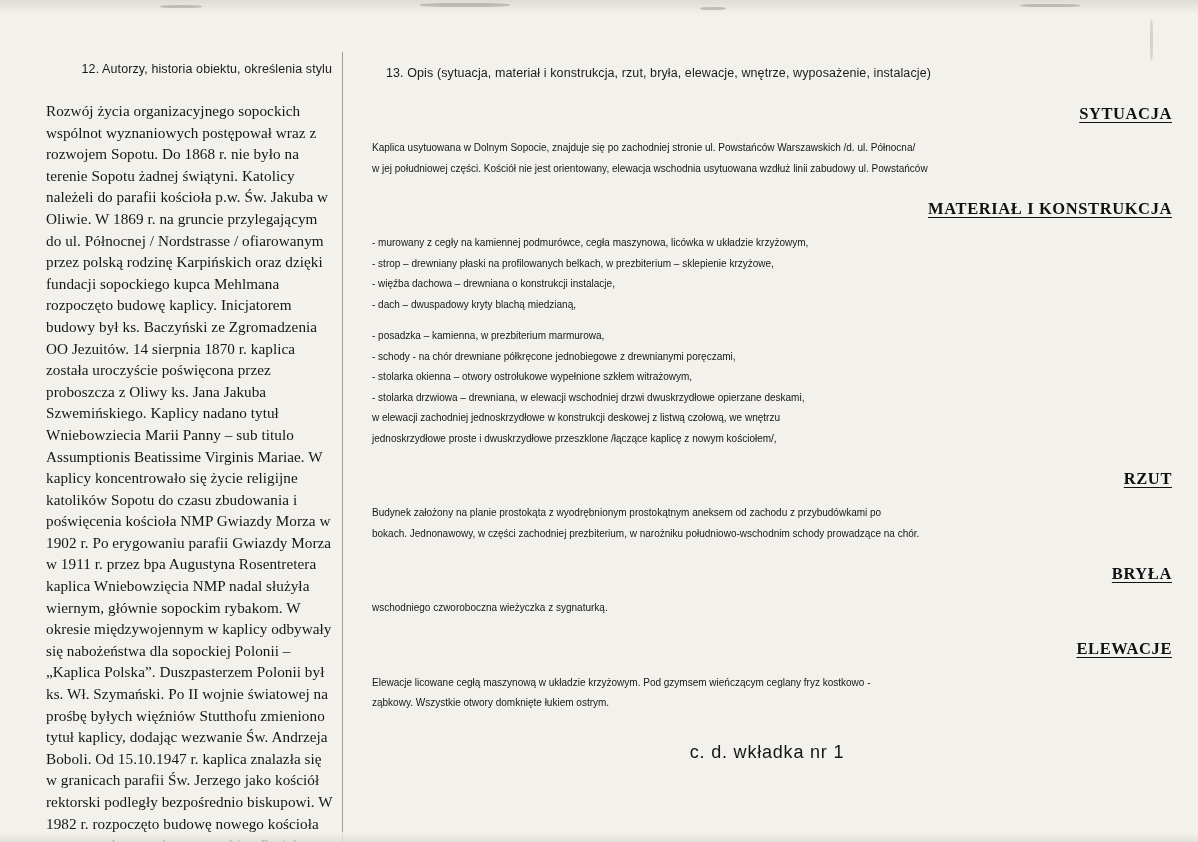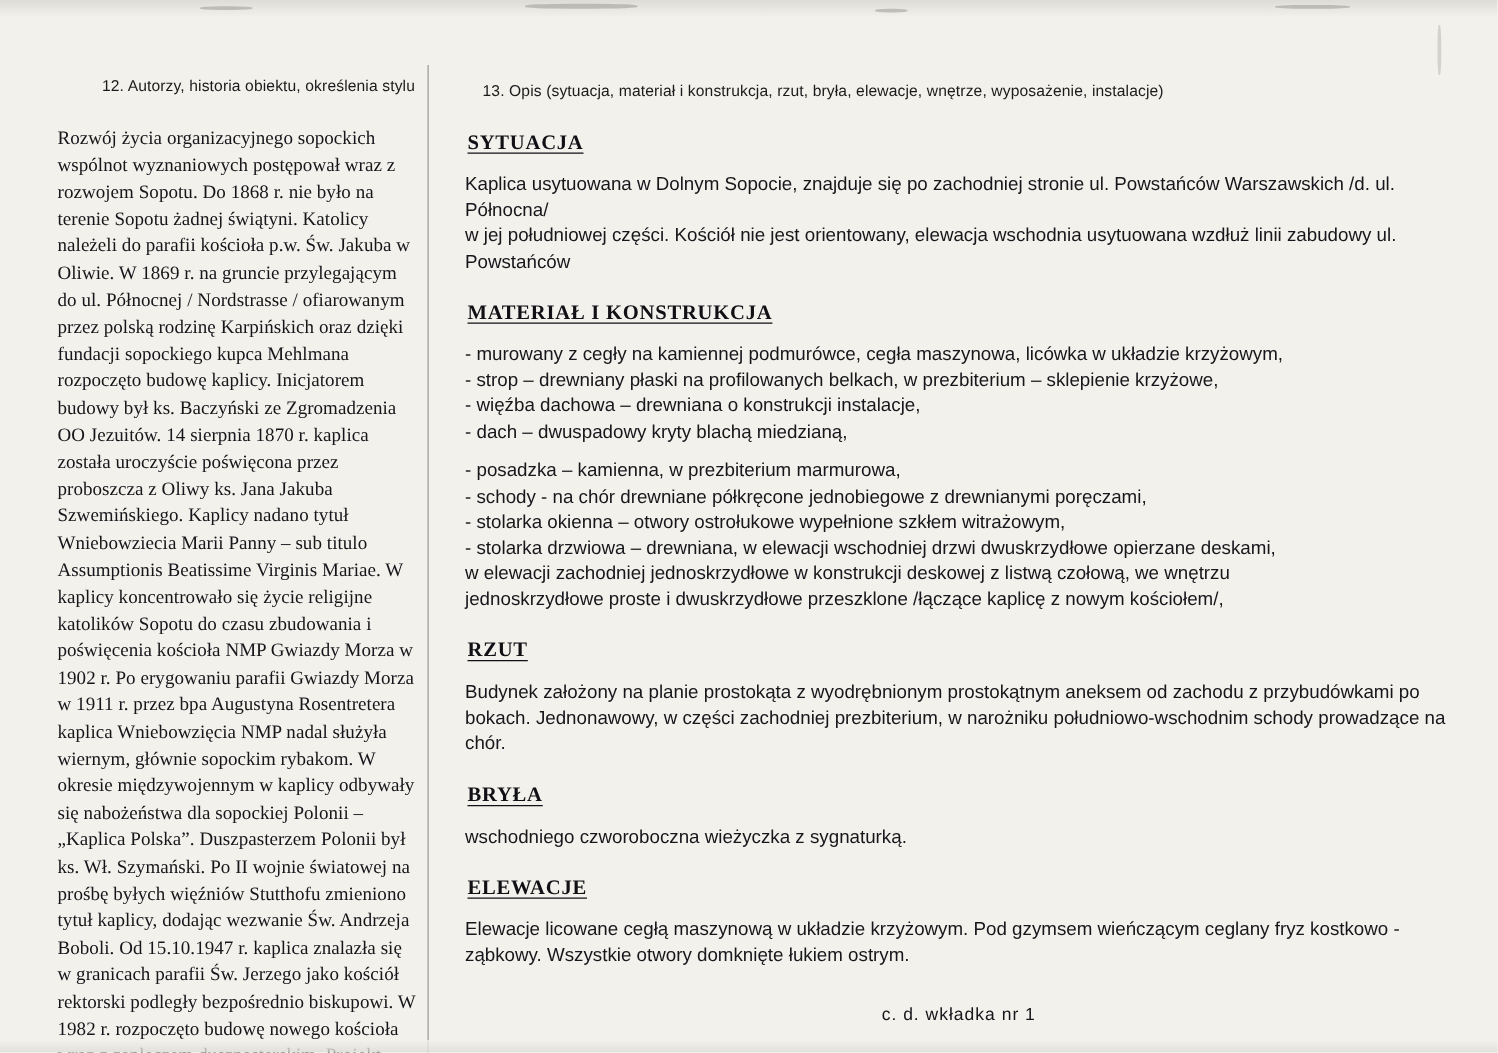--- a/index.html
+++ b/index.html
@@ -96,38 +96,39 @@
     color: #14141a;
   }
   .sec-title {
     font-family: "Liberation Serif", serif;
     font-size: 16.5px;
     letter-spacing: .6px;
     text-decoration: underline;
     text-underline-offset: 3px;
     margin: 0 0 14px 12px;
     color: #101015;
+    text-align: right;
   }
   .sec-body {
     font-family: "Liberation Sans", sans-serif;
-    font-size: 15px;
+    font-size: 10px;
     line-height: 20.5px;
     margin: 0 0 20px 10px;
     color: #16161b;
   }
   .list-line {
     display: block;
   }
   .gap {
     display: block;
     height: 11px;
   }
   .centered-note {
     font-family: "Liberation Sans", sans-serif;
-    font-size: 14px;
+    font-size: 18px;
     text-align: center;
     margin-top: 28px;
     letter-spacing: .8px;
     color: #15151a;
   }
   .block-sytuacja { margin-top: 2px; }
 </style>
 </head>
 <body>
 

